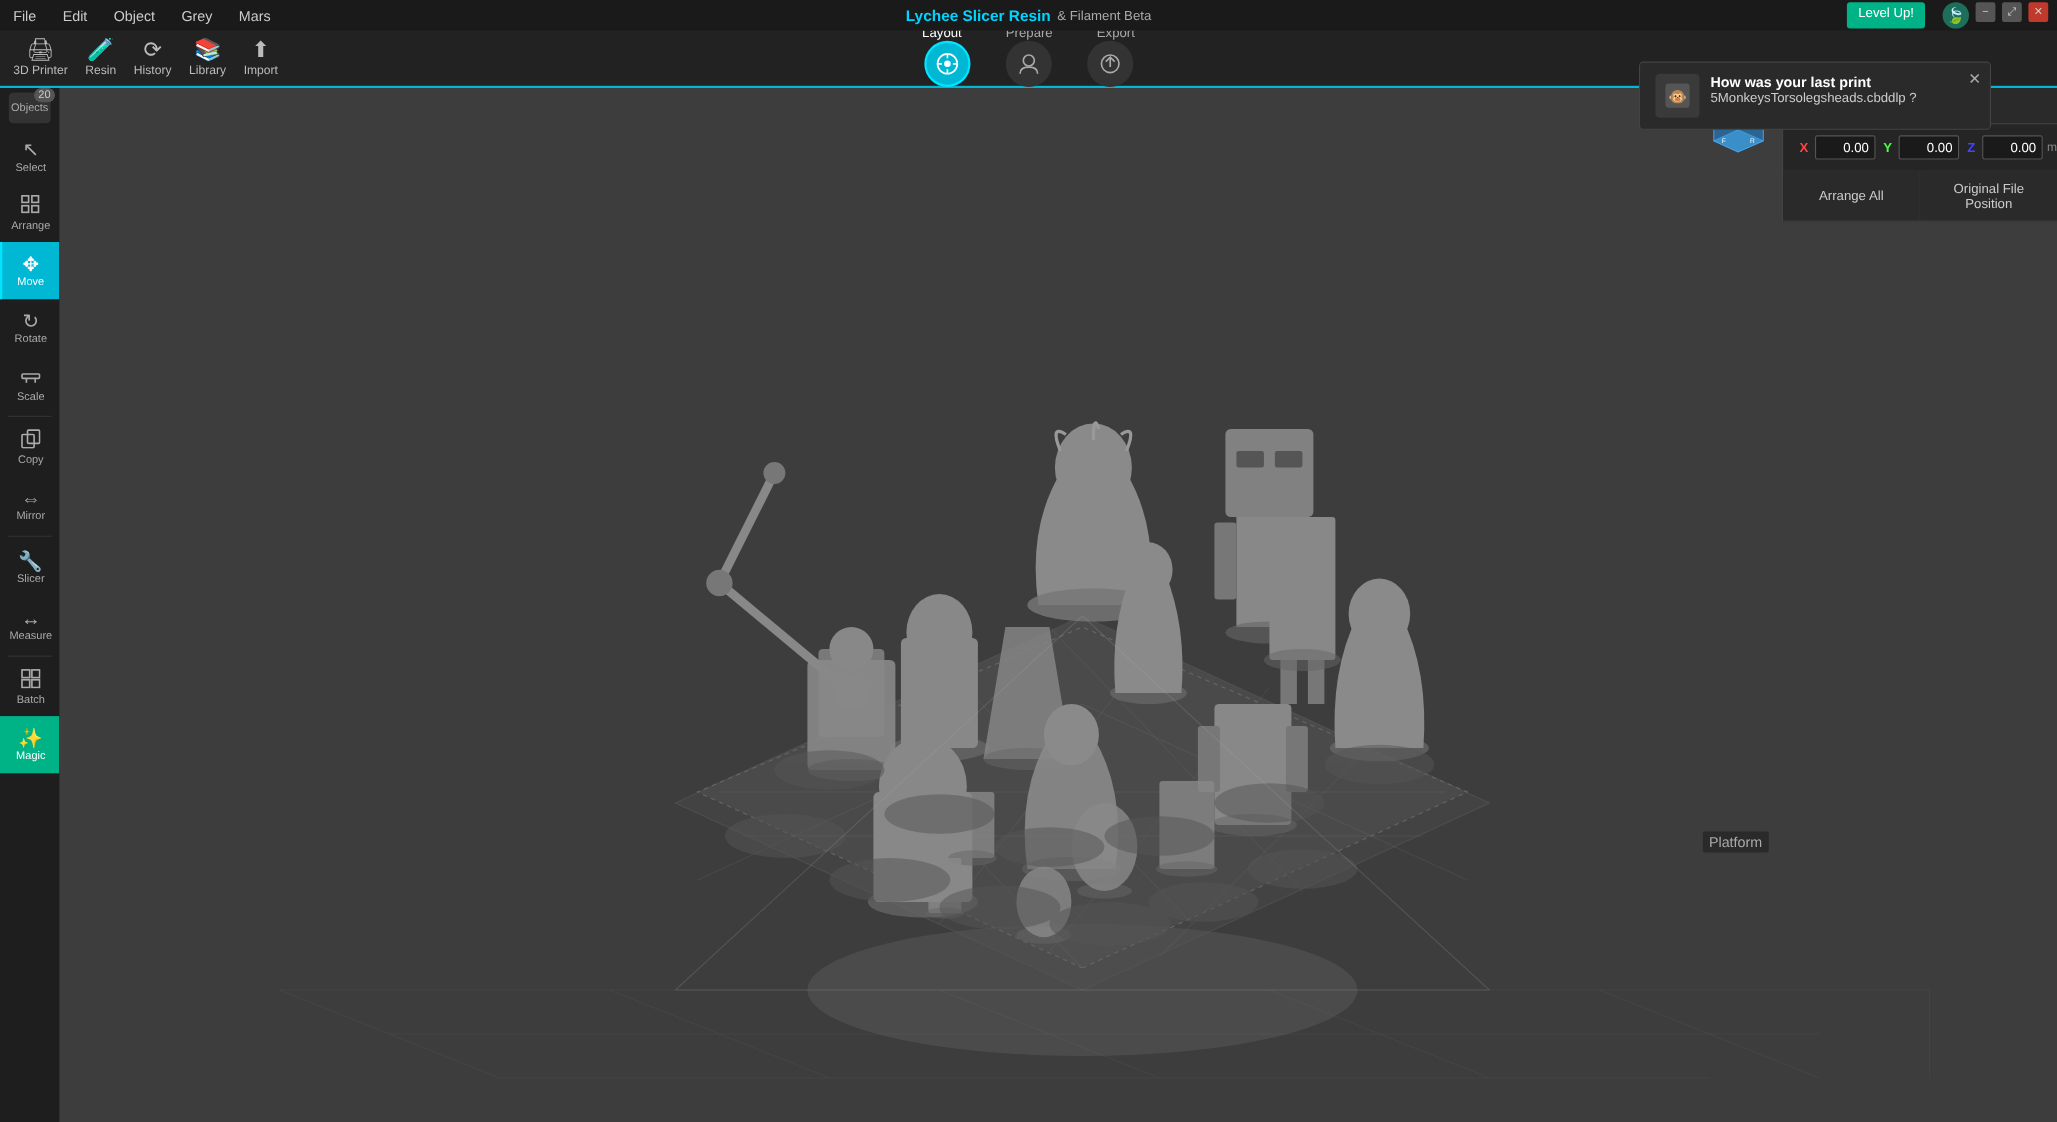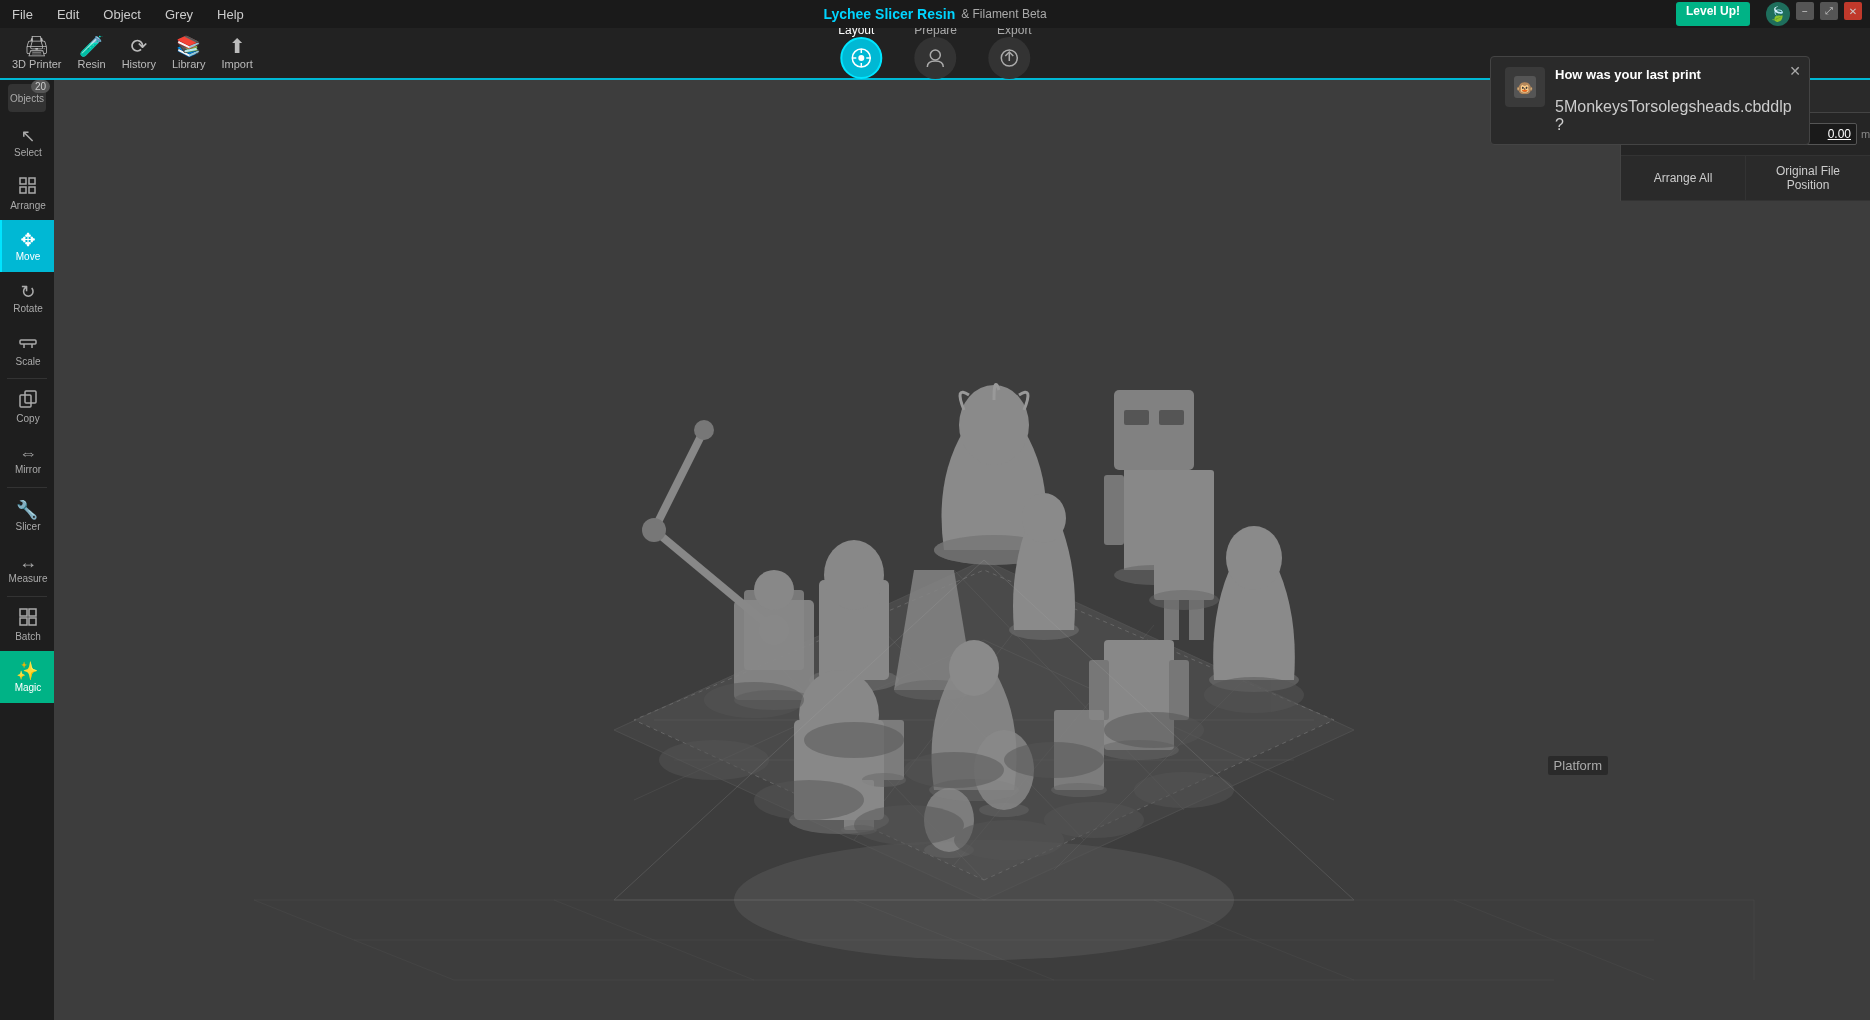--- a/index.html
+++ b/index.html
@@ -59,21 +59,21 @@
       font-size: 10px;
       cursor: pointer;
       color: #ccc;
     }
     #level-up-btn {
       background: #00b386;
       color: #fff;
       padding: 2px 10px;
       border-radius: 3px;
       font-size: 12px;
-      font-weight: bold;
+      font-weight: normal;
       margin-right: 10px;
       cursor: pointer;
     }
 
     
     #toolbar {
       width: 100%;
       height: 52px;
       background: #222;
       display: flex;
@@ -167,23 +167,22 @@
       height: 40px;
       background: #3a3a3a;
       border-radius: 4px;
       flex-shrink: 0;
       display: flex;
       align-items: center;
       justify-content: center;
       font-size: 20px;
     }
     #notification .notif-text {
-      font-size: 16px;
+      font-size: 12px;
       color: #ccc;
-      margin-top: 16px;
     }
     #notification .notif-title {
       font-weight: bold;
       font-size: 13px;
       color: #fff;
     }
     #notification .close-btn {
       position: absolute;
       top: 6px;
       right: 8px;
@@ -322,21 +321,20 @@
     .coord-label.z { color: #4444ff; }
     .coord-input {
       background: #1a1a1a;
       border: 1px solid #555;
       color: #fff;
       font-size: 12px;
       padding: 3px 5px;
       width: 55px;
       text-align: right;
       border-radius: 2px;
-      text-decoration: underline;
     }
     .coord-unit {
       font-size: 11px;
       color: #888;
     }
     .panel-btn-row {
       display: flex;
       border-bottom: 1px solid #333;
     }
     .panel-btn {
@@ -407,21 +405,21 @@
     }
   </style>
 </head>
 <body>
 
 <div id="menu-bar">
   <span class="menu-item">File</span>
   <span class="menu-item">Edit</span>
   <span class="menu-item">Object</span>
   <span class="menu-item">Grey</span>
-  <span class="menu-item">Help</span>
+  <span class="menu-item">Mars</span>
   <div id="app-title">
     <span class="title-main">Lychee Slicer Resin</span>
     <span class="title-sub">&amp; Filament Beta</span>
   </div>
   <div class="window-controls">
     <div id="level-up-btn">Level Up!</div>
 
     <div style="width:24px;height:24px;background:#1e6e5c;border-radius:50%;display:flex;align-items:center;justify-content:center;font-size:14px;">🍃</div>
     <div class="win-btn">−</div>
     <div class="win-btn">⤢</div>

